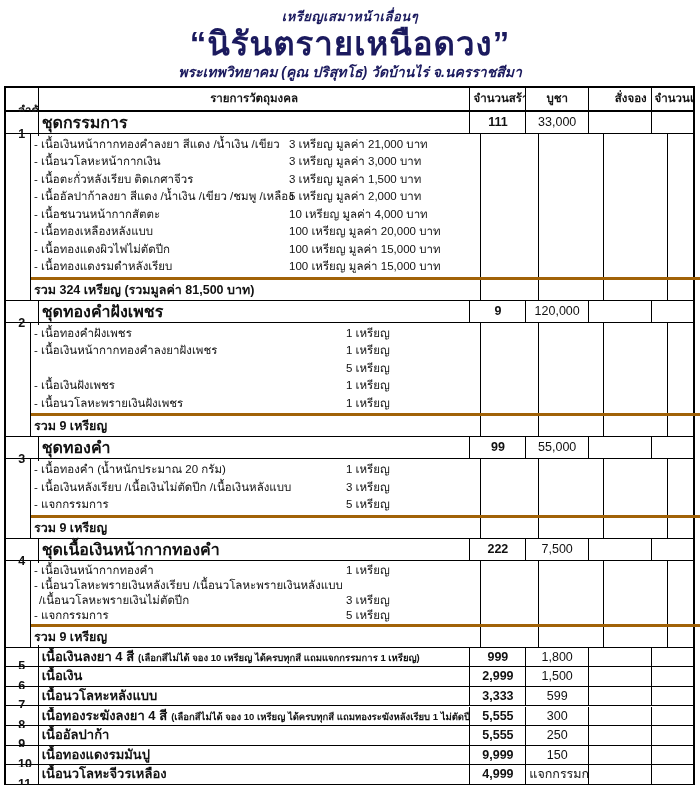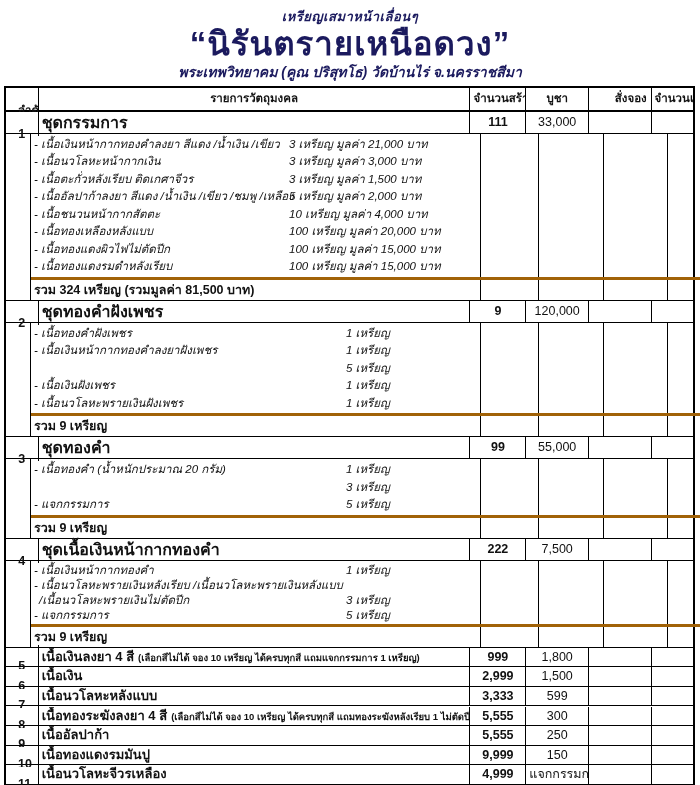--- a/index.html
+++ b/index.html
@@ -31,21 +31,21 @@
   .row.sethead .c.made{font-weight:bold;}
 
   .setbody{display:flex;border-bottom:1px solid #000;}
   .setbody .c.no{border-right:1px solid #000;}
   .setright{flex:1;display:flex;flex-direction:column;}
   .zone{display:flex;}
   .zone .c{padding:0 3px;}
   .zone.total{border-top:3px solid #a16207;}
   .zone.total .c.desc{font-weight:bold;font-size:12.5px;line-height:20px;height:20px;}
 
-  .details{padding:2px 0 1px 0 !important;font-style:italic;}
+  .details{padding:2px 0 1px 0 !important;}
   .dl{position:relative;height:17.5px;line-height:17.5px;font-size:11.5px;padding-left:3px;}
   .s4 .dl{height:15px;line-height:15px;}
   .dq{position:absolute;top:0;text-align:center;}
   .q1 .dq{left:258px;}
   .q2 .dq{left:315px;}
   .dl.cont{padding-left:8px;}
 
   .row.simple{height:18.6px;align-items:center;}
   .row.simple .c{font-size:12.5px;line-height:18.4px;height:18.4px;overflow:hidden;}
   .row.simple .c.desc{font-weight:bold;font-size:13px;}
@@ -154,21 +154,21 @@
       <div class="c price">55,000</div>
       <div class="c order"></div>
       <div class="c amt"></div>
     </div>
     <div class="setbody q2">
       <div class="c no"></div>
       <div class="setright">
         <div class="zone">
           <div class="c desc details">
             <div class="dl"><span class="dn">- เนื้อทองคำ (น้ำหนักประมาณ 20 กรัม)</span><span class="dq">1 เหรียญ</span></div>
-            <div class="dl"><span class="dq">3 เหรียญ</span></div>
+            <div class="dl"><span class="dn">- เนื้อเงินหลังเรียบ /เนื้อเงินไม่ตัดปีก /เนื้อเงินหลังแบบ</span><span class="dq">3 เหรียญ</span></div>
             <div class="dl"><span class="dn">- แจกกรรมการ</span><span class="dq">5 เหรียญ</span></div>
           </div>
           <div class="c made"></div>
           <div class="c price"></div>
           <div class="c order"></div>
           <div class="c amt"></div>
         </div>
         <div class="zone total">
           <div class="c desc">รวม 9 เหรียญ</div>
           <div class="c made"></div>

